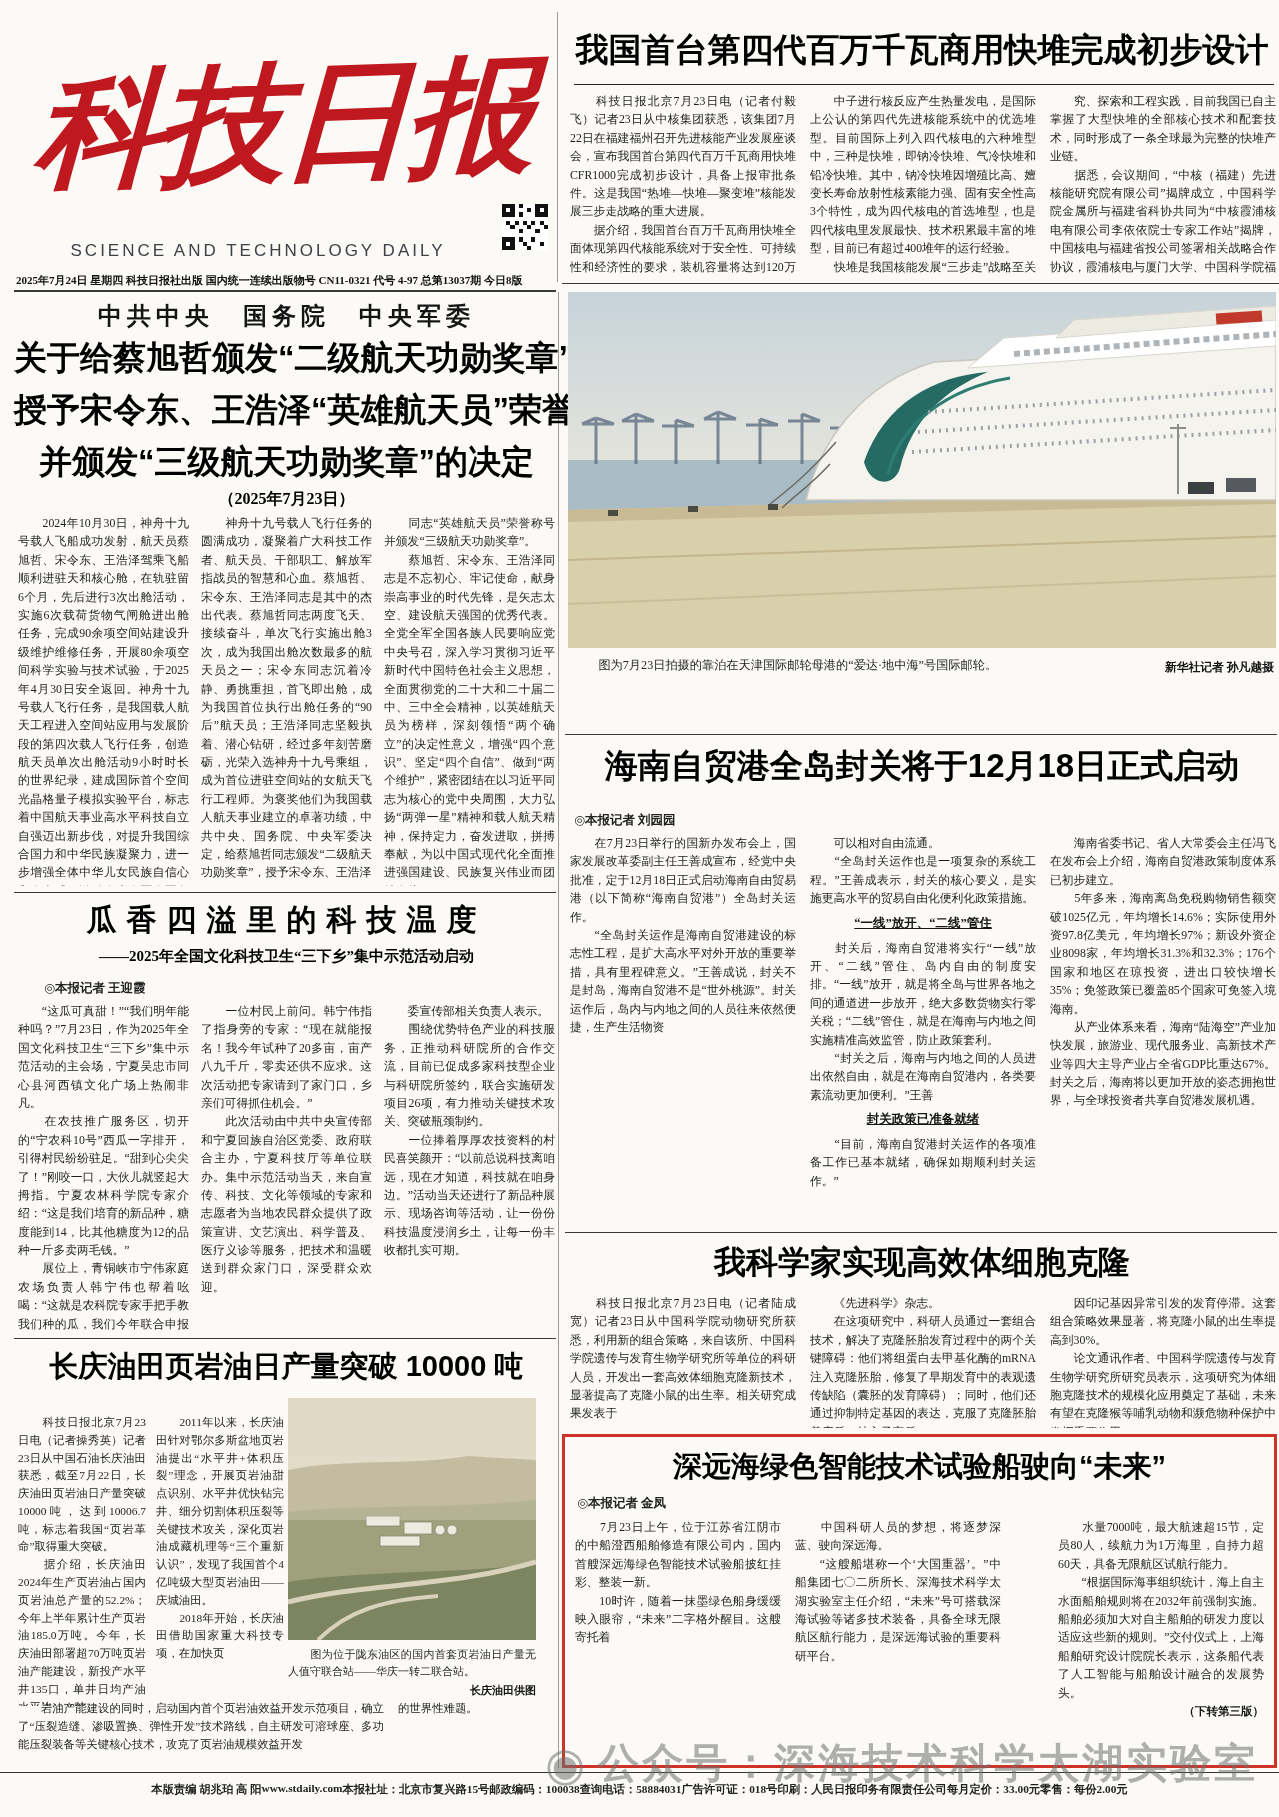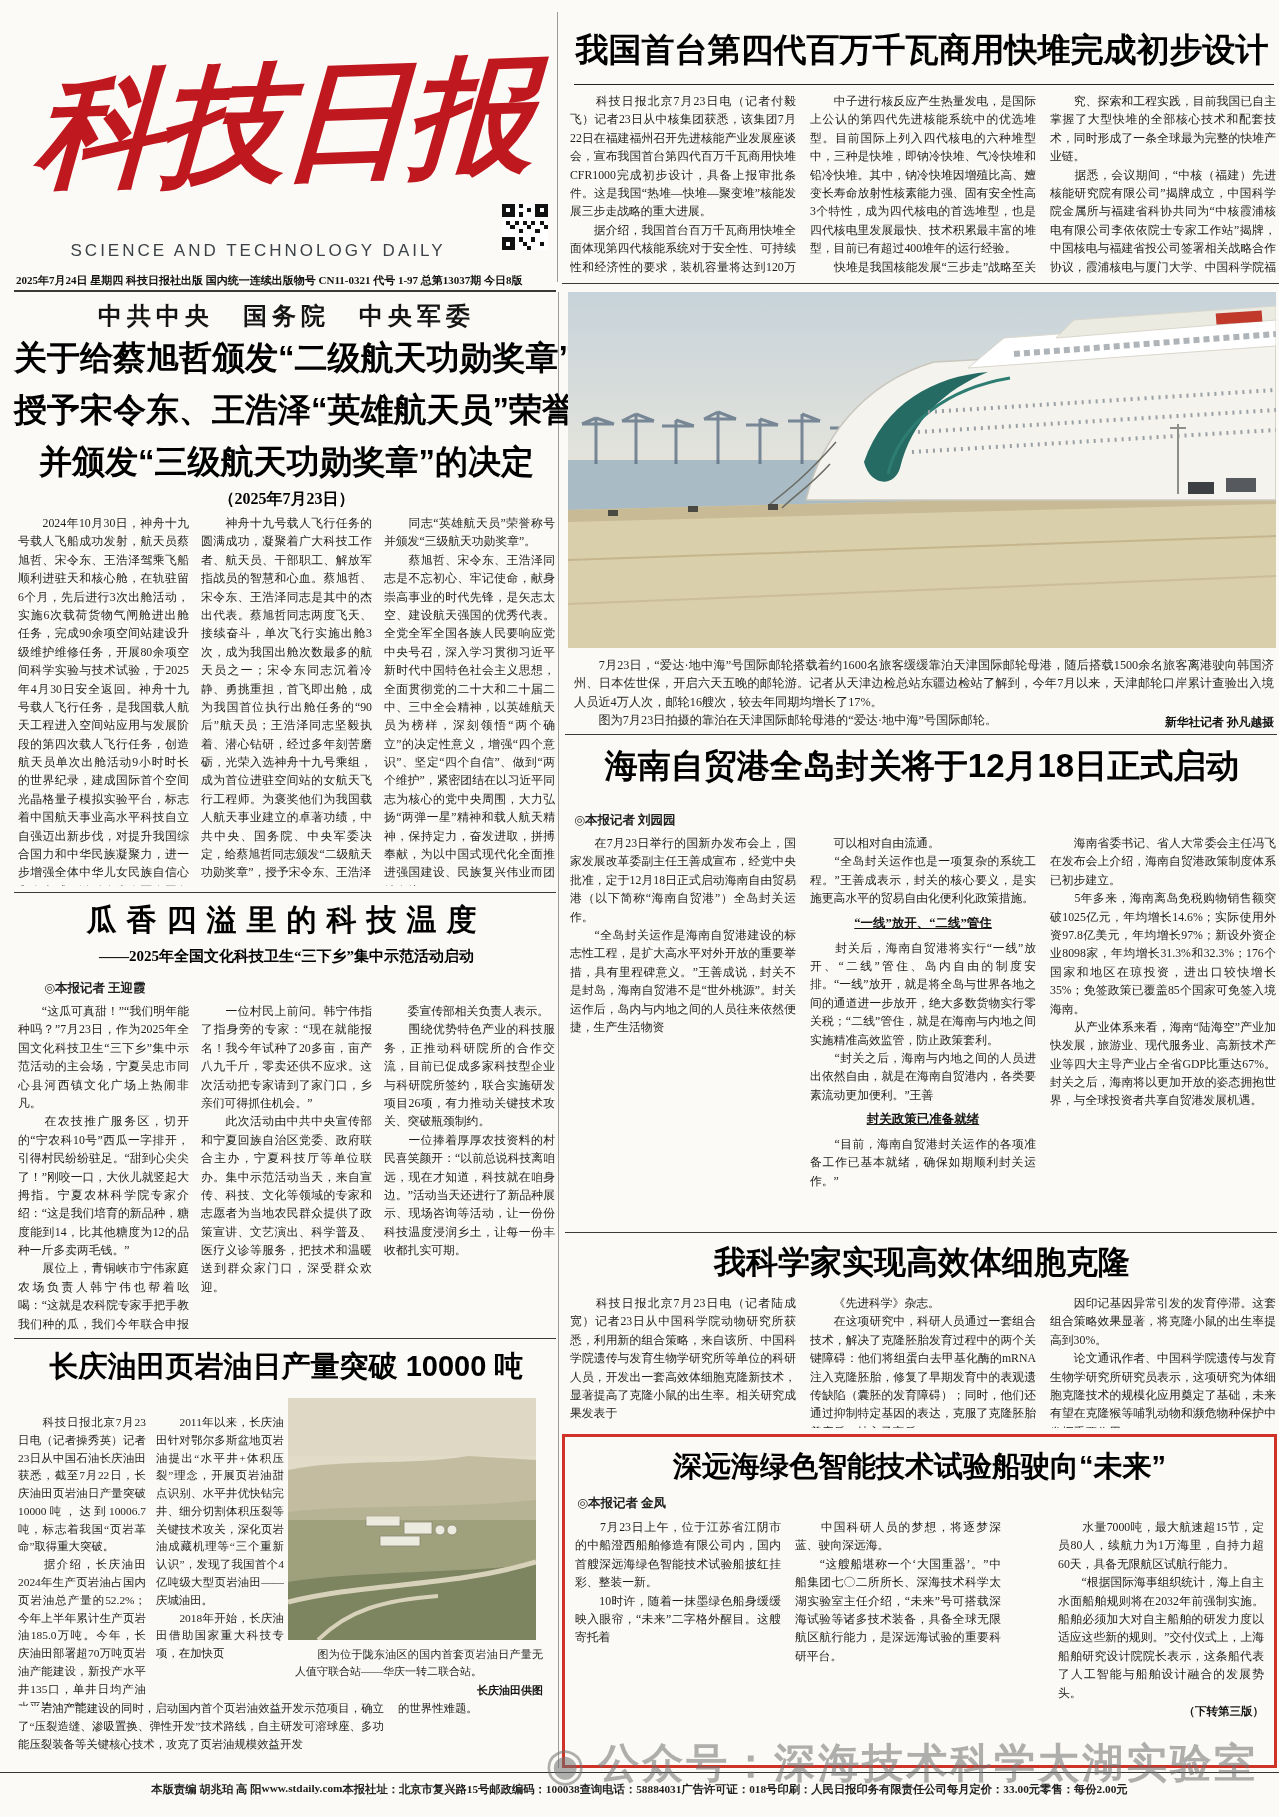--- a/index.html
+++ b/index.html
@@ -69,21 +69,21 @@
           <rect x="6" y="10" width="1" height="1"></rect>
       </g>
       <rect x="1" y="1" width="1" height="1" fill="#fff"></rect>
         <rect x="9" y="1" width="1" height="1" fill="#fff"></rect>
         <rect x="1" y="9" width="1" height="1" fill="#fff"></rect>
     </svg>
   </div>
 
   <div class="abs masthead-en" style="left:48px;top:241px;width:420px;">SCIENCE  AND  TECHNOLOGY  DAILY</div>
 
-  <div class="abs dateline" style="left:16px;top:273px;width:540px;">2025年7月24日 星期四  科技日报社出版  国内统一连续出版物号 CN11-0321  代号 1-97  总第13037期  今日8版</div>
+  <div class="abs dateline" style="left:16px;top:273px;width:540px;">2025年7月24日 星期四  科技日报社出版  国内统一连续出版物号 CN11-0321  代号 4-97  总第13037期  今日8版</div>
 
   <div class="vrule" style="left:557px;top:12px;height:270px;"></div>
 
   <div class="abs headline-sans" style="left:566px;top:28px;width:712px;font-size:33px;">我国首台第四代百万千瓦商用快堆完成初步设计</div>
   <div class="hrule" style="left:574px;top:84px;width:700px;height:1px;background:#222;"></div>
   <div class="abs cols" style="left:570px;top:92px;width:708px;height:186px;gap:14px;">
     <div class="col body-text" style="width:226px;">　　科技日报北京7月23日电（记者付毅飞）记者23日从中核集团获悉，该集团7月22日在福建福州召开先进核能产业发展座谈会，宣布我国首台第四代百万千瓦商用快堆CFR1000完成初步设计，具备上报审批条件。这是我国“热堆—快堆—聚变堆”核能发展三步走战略的重大进展。
 　　据介绍，我国首台百万千瓦商用快堆全面体现第四代核能系统对于安全性、可持续性和经济性的要求，装机容量将达到120万千瓦。
 　　快堆（快中子增殖反应堆）利用快</div>
     <div class="col body-text" style="width:226px;">　　中子进行核反应产生热量发电，是国际上公认的第四代先进核能系统中的优选堆型。目前国际上列入四代核电的六种堆型中，三种是快堆，即钠冷快堆、气冷快堆和铅冷快堆。其中，钠冷快堆因增殖比高、嬗变长寿命放射性核素能力强、固有安全性高3个特性，成为四代核电的首选堆型，也是四代核电里发展最快、技术积累最丰富的堆型，目前已有超过400堆年的运行经验。
@@ -150,21 +150,21 @@
       <g fill="#ecebe0" stroke="#8b8874" stroke-width="0.8">
         <rect x="78" y="118" width="34" height="10"></rect>
         <rect x="116" y="124" width="28" height="12"></rect>
         <rect x="92" y="138" width="40" height="10"></rect>
         <circle cx="152" cy="132" r="5"></circle>
           <circle cx="164" cy="132" r="5"></circle>
       </g>
       <rect x="0" y="58" width="248" height="64" fill="#e7e1cc" opacity="0.3"></rect>
     </svg>
   </div>
-  <div class="abs" style="left:288px;top:1646px;width:248px;margin-left:7px;">
+  <div class="abs" style="left:288px;top:1646px;width:248px;">
     <div class="caption" style="font-size:11px;">　　图为位于陇东油区的国内首套页岩油日产量无人值守联合站——华庆一转二联合站。</div>
     <div class="credit" style="font-size:11px;">长庆油田供图</div>
   </div>
   <div class="abs cols" style="left:18px;top:1700px;width:518px;height:62px;gap:14px;">
     <div class="col body-text" style="width:366px;font-size:11.4px;">　　岩油产能建设的同时，启动国内首个页岩油效益开发示范项目，确立了“压裂造缝、渗吸置换、弹性开发”技术路线，自主研发可溶球座、多功能压裂装备等关键核心技术，攻克了页岩油规模效益开发</div>
     <div class="col body-text" style="width:128px;font-size:11.4px;">的世界性难题。</div>
   </div>
 
   <div class="abs photo-frame" style="left:568px;top:292px;width:708px;height:356px;">
     <svg width="708" height="356" viewBox="0 0 708 356">
@@ -210,21 +210,20 @@
       <path d="M268,150 C240,182 220,198 202,212" stroke="#6b6b63" stroke-width="1.5" fill="none"></path>
       <path d="M262,172 C242,194 226,204 214,216" stroke="#6b6b63" stroke-width="1.5" fill="none"></path>
       <line x1="610" y1="132" x2="610" y2="202" stroke="#8b8f88" stroke-width="2"></line>
       <line x1="602" y1="136" x2="618" y2="136" stroke="#8b8f88" stroke-width="2"></line>
       <rect x="620" y="190" width="26" height="12" fill="#3c4043"></rect>
       <rect x="658" y="186" width="30" height="14" fill="#565a5e"></rect>
     </svg>
   </div>
 
   <div class="abs" style="left:574px;top:656px;width:700px;">
-    <div class="caption">　　7月23日，“爱达·地中海”号国际邮轮搭载着约1600名旅客缓缓靠泊天津国际邮轮母港，随后搭载1500余名旅客离港驶向韩国济州、日本佐世保，开启六天五晚的邮轮游。记者从天津边检总站东疆边检站了解到，今年7月以来，天津邮轮口岸累计查验出入境人员近4万人次，邮轮16艘次，较去年同期均增长了17%。</div>
     <div style="display:flex;">
       <div class="caption" style="flex:1;">　　图为7月23日拍摄的靠泊在天津国际邮轮母港的“爱达·地中海”号国际邮轮。</div>
       <div class="credit" style="margin-left:18px;">新华社记者 孙凡越摄</div>
     </div>
   </div>
 
   <div class="hrule" style="left:565px;top:734px;width:712px;height:1px;"></div>
 
   <div class="abs headline-sans" style="left:566px;top:744px;width:712px;font-size:33px;">海南自贸港全岛封关将于12月18日正式启动</div>
   <div class="abs byline" style="left:574px;top:812px;">◎本报记者 刘园园</div>

